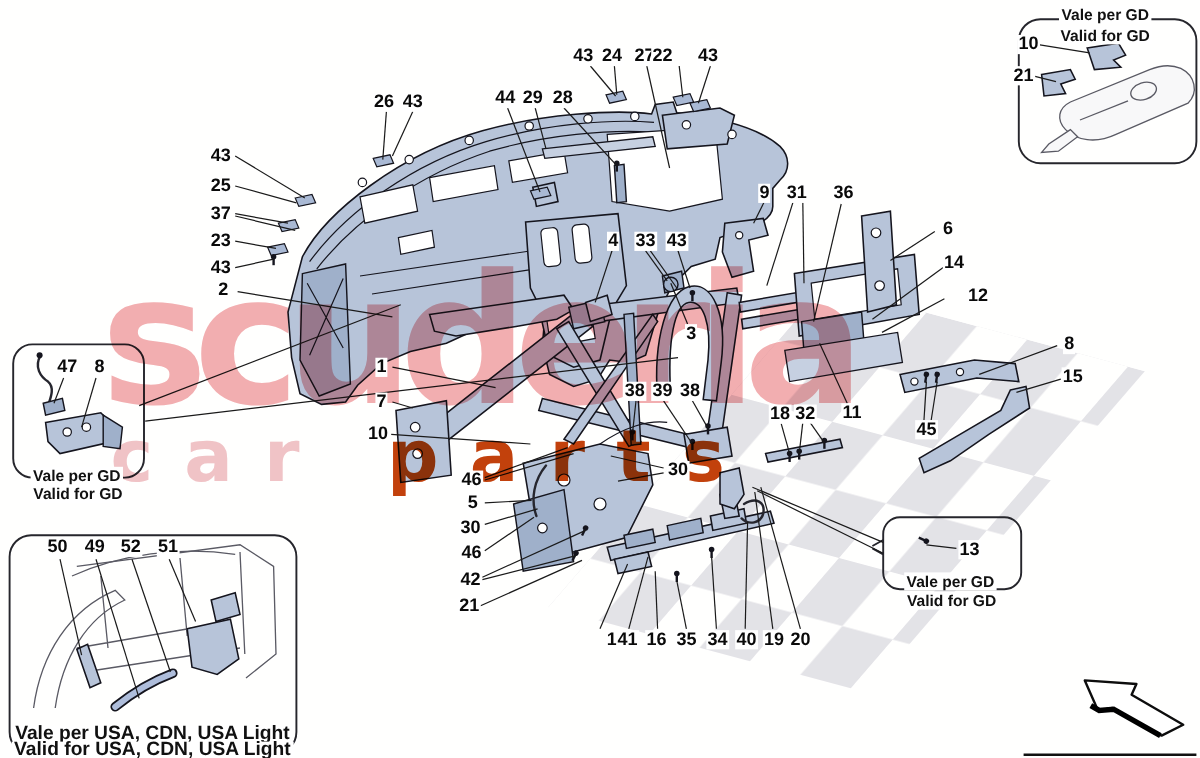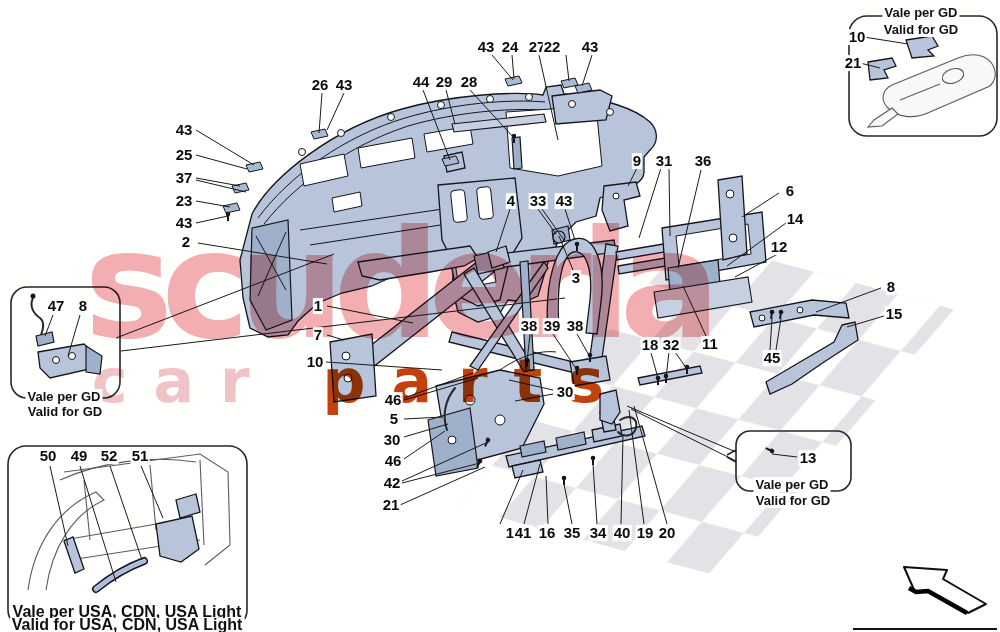--- a/index.html
+++ b/index.html
@@ -341,21 +341,21 @@
       <div class="callout" style="left: 184px; top: 155px;">25</div>
       <div class="callout" style="left: 184px; top: 178px;">37</div>
       <div class="callout" style="left: 184px; top: 201px;">23</div>
       <div class="callout" style="left: 184px; top: 223px;">43</div>
       <div class="callout" style="left: 186px; top: 242px;">2</div>
       <div class="callout" style="left: 637px; top: 161px;">9</div>
       <div class="callout" style="left: 664px; top: 161px;">31</div>
       <div class="callout" style="left: 703px; top: 161px;">36</div>
       <div class="callout" style="left: 790px; top: 191px;">6</div>
       <div class="callout" style="left: 795px; top: 219px; text-align: right;">14</div>
-      <div class="callout" style="left: 779px; top: 247px;">12</div>
+      <div class="callout" style="left: 815px; top: 247px;">12</div>
       <div class="callout" style="left: 891px; top: 287px;">8</div>
       <div class="callout" style="left: 894px; top: 314px;">15</div>
       <div class="callout" style="left: 772px; top: 358px;">45</div>
       <div class="callout" style="left: 511px; top: 201px;">4</div>
       <div class="callout" style="left: 538px; top: 201px;">33</div>
       <div class="callout" style="left: 564px; top: 201px;">43</div>
       <div class="callout" style="left: 576px; top: 278px;">3</div>
       <div class="callout" style="left: 529px; top: 326px;">38</div>
       <div class="callout" style="left: 552px; top: 326px;">39</div>
       <div class="callout" style="left: 575px; top: 326px;">38</div>

